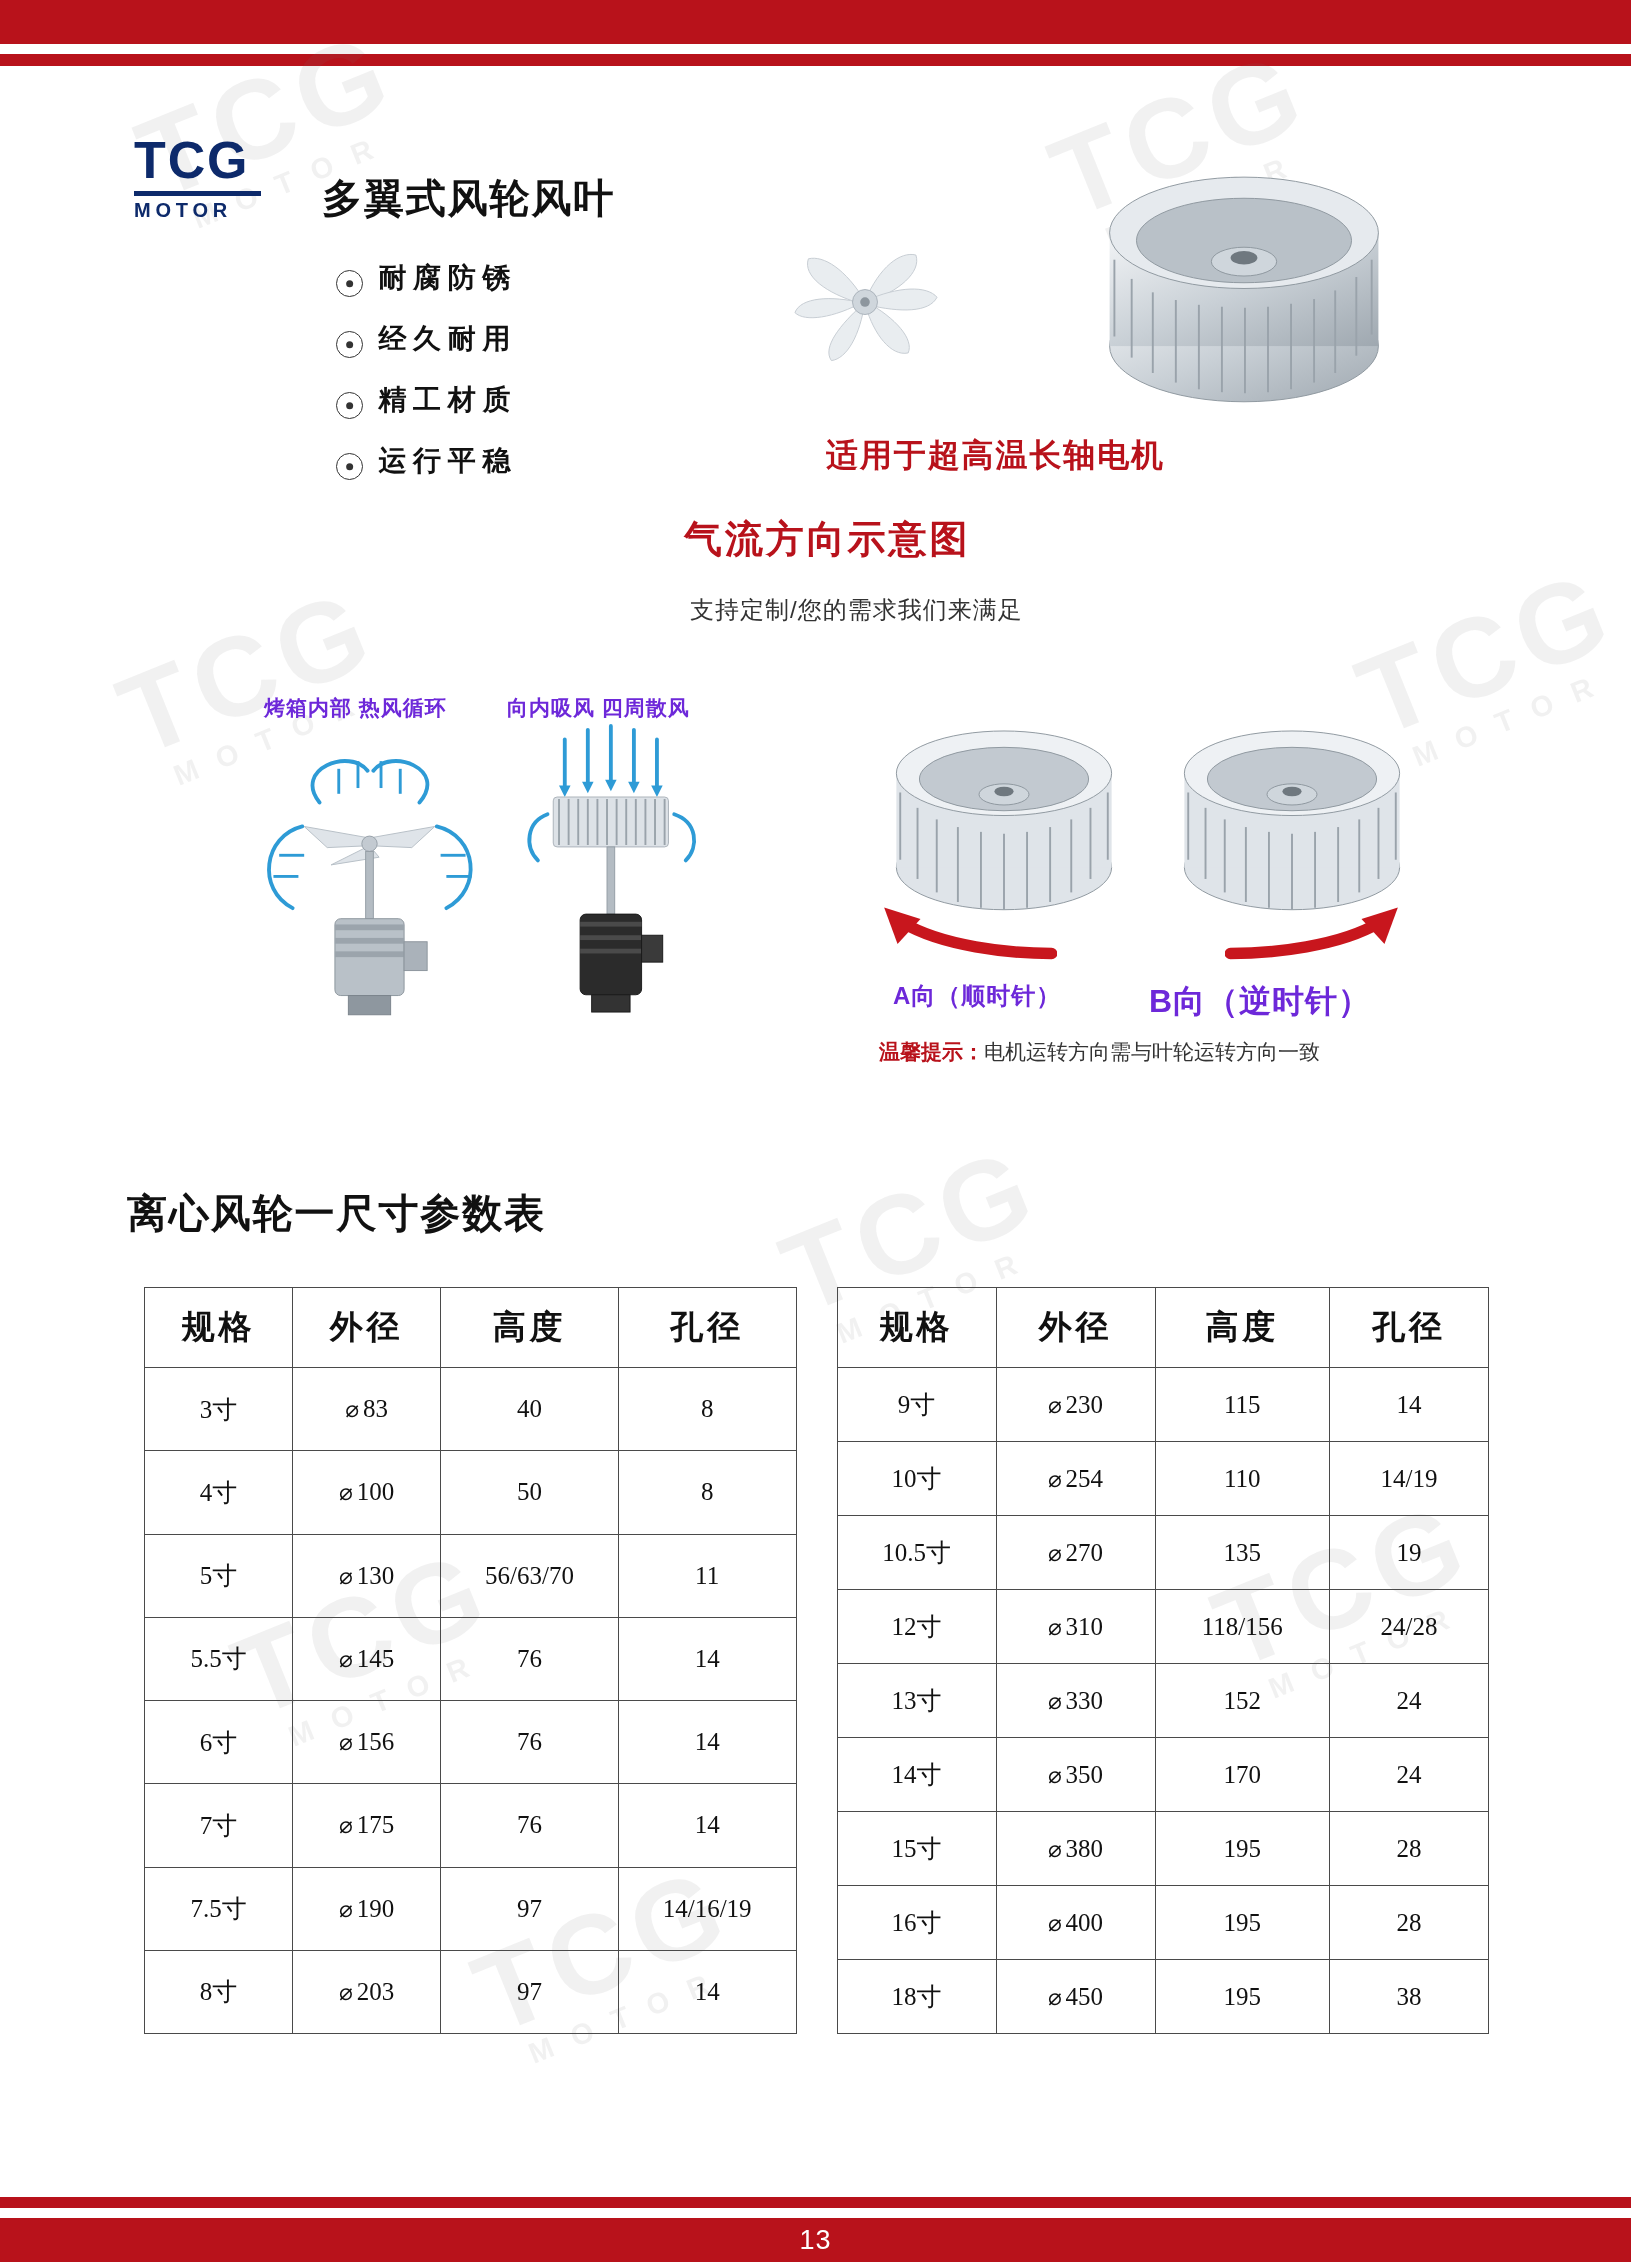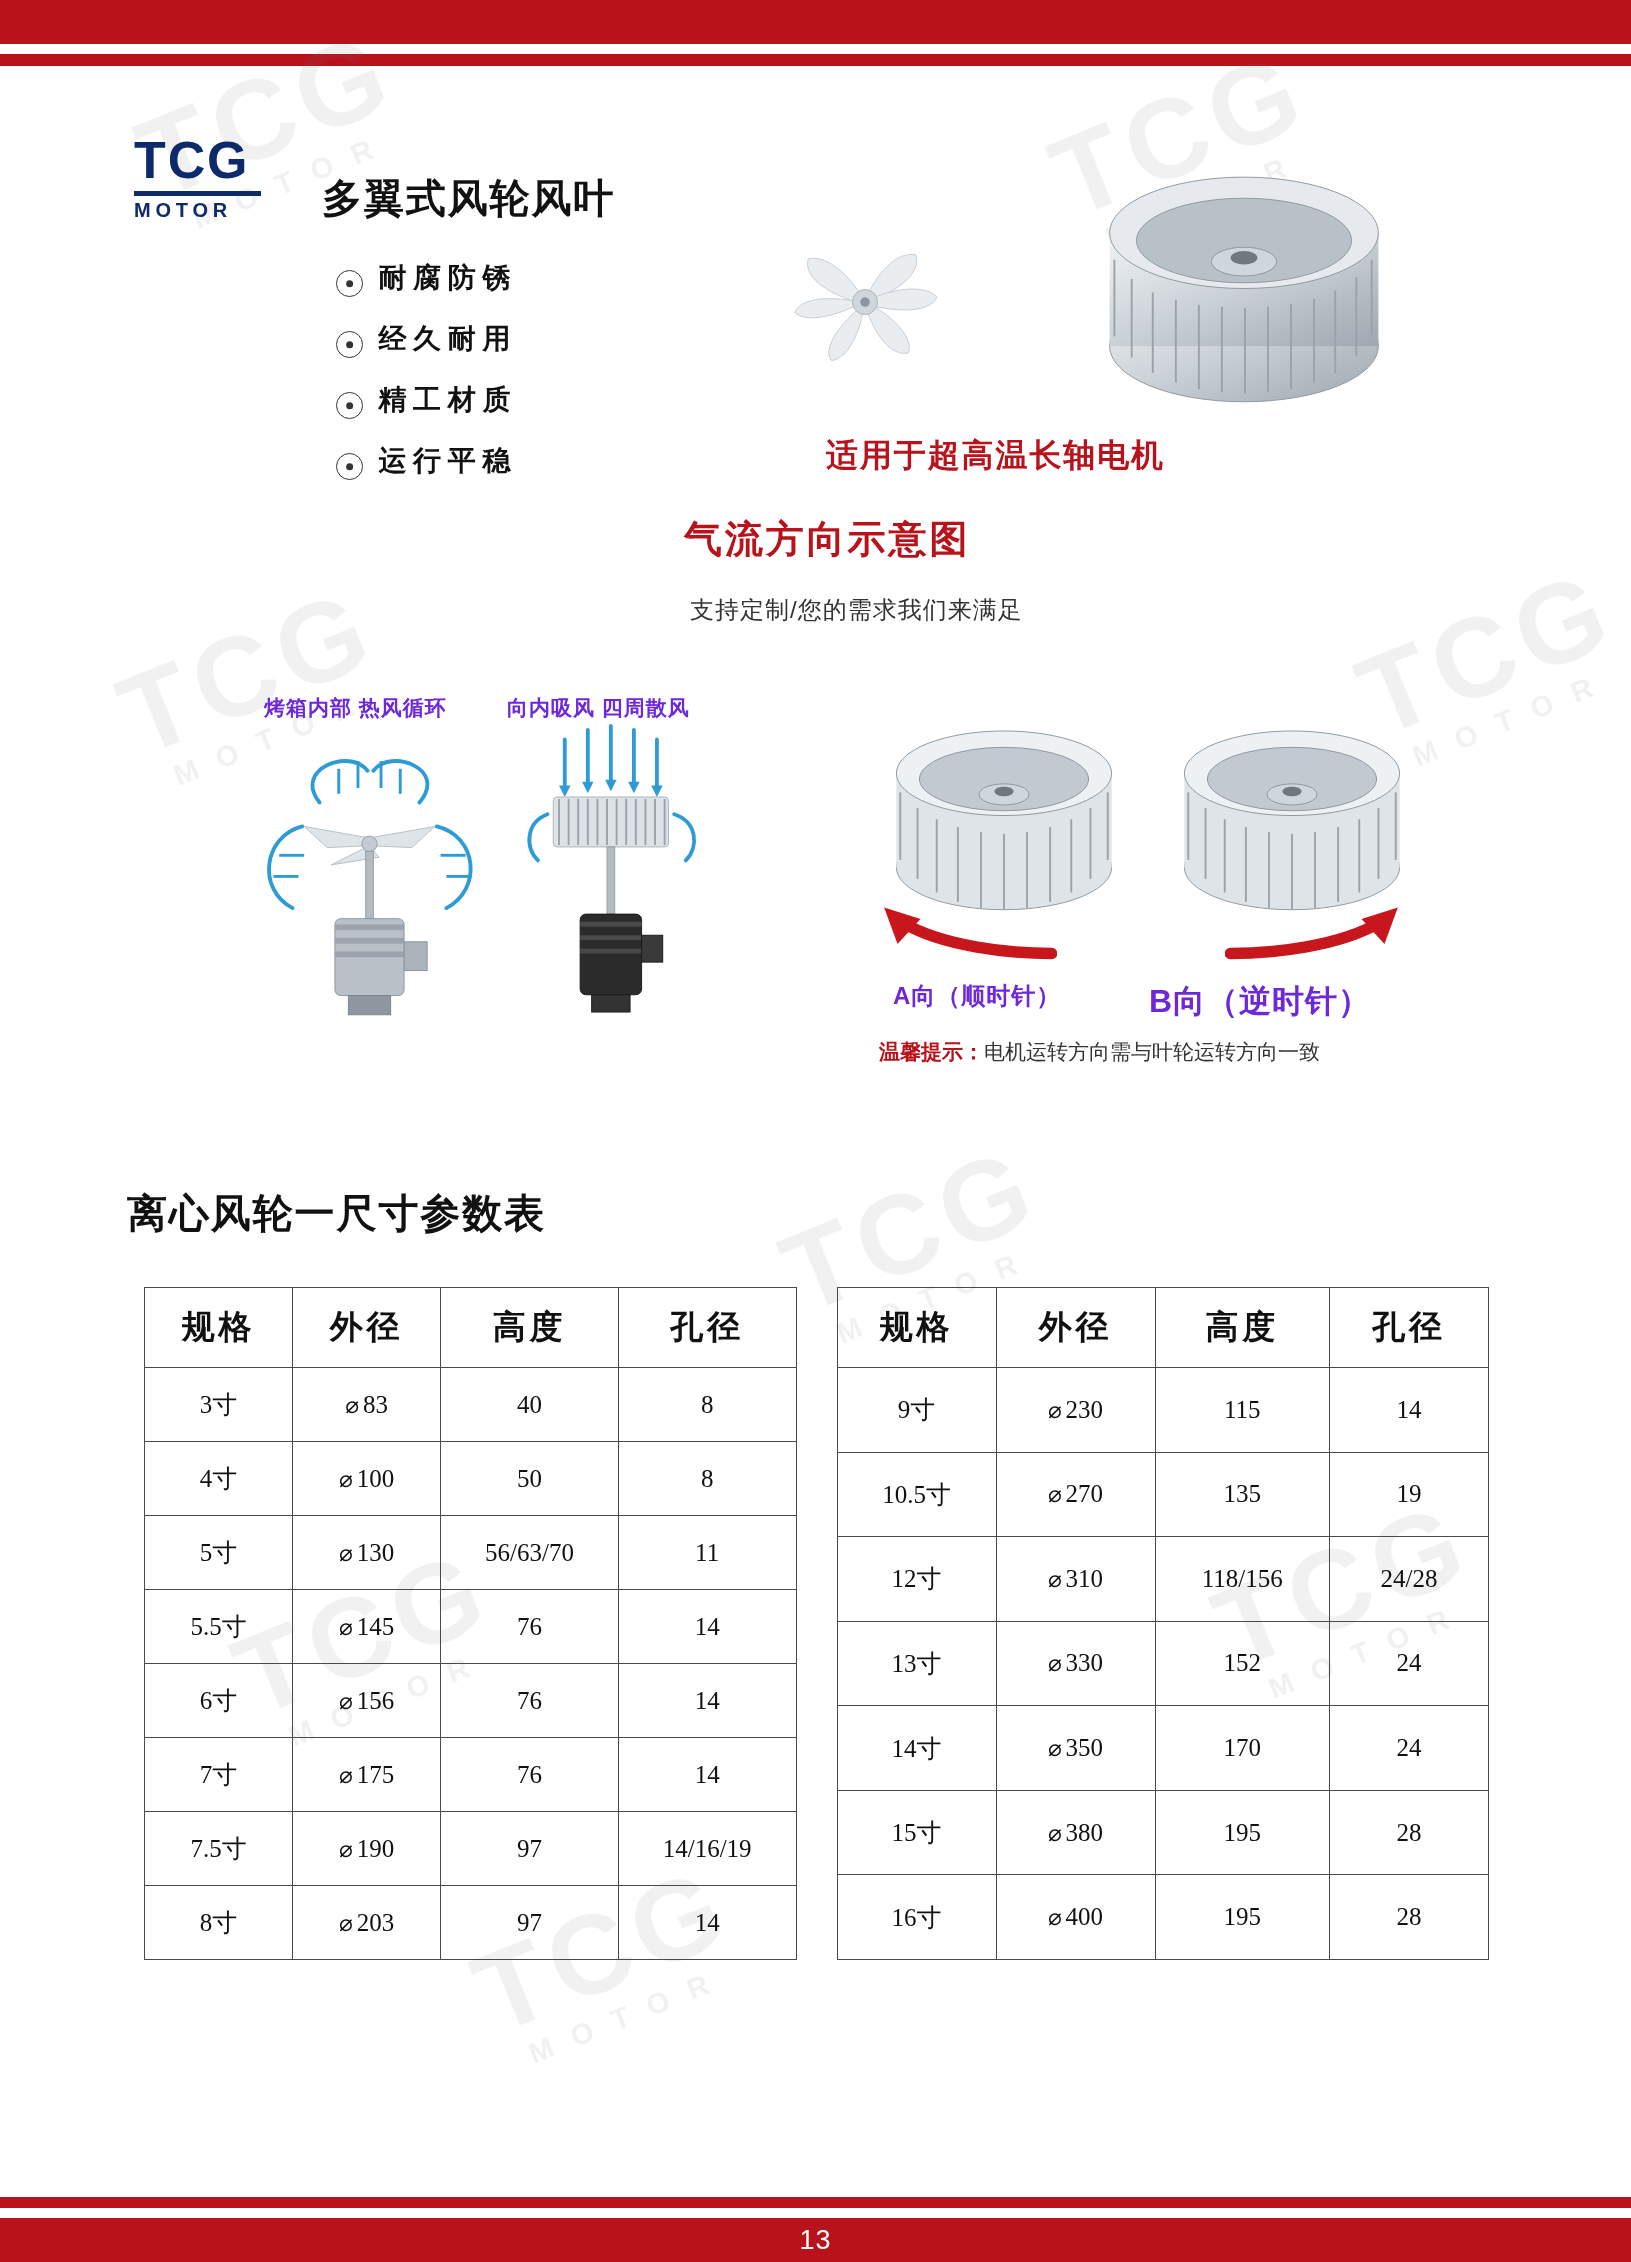--- a/index.html
+++ b/index.html
@@ -452,20 +452,26 @@
       </tr>
     </thead>
     <tbody>
       <tr>
         <td>9寸</td>
         <td class="dia">230</td>
         <td>115</td>
         <td>14</td>
       </tr>
       <tr>
+        <td>10寸</td>
+        <td class="dia">254</td>
+        <td>110</td>
+        <td>14/19</td>
+      </tr>
+      <tr>
         <td>10.5寸</td>
         <td class="dia">270</td>
         <td>135</td>
         <td>19</td>
       </tr>
       <tr>
         <td>12寸</td>
         <td class="dia">310</td>
         <td>118/156</td>
         <td>24/28</td>
@@ -487,17 +493,23 @@
         <td class="dia">380</td>
         <td>195</td>
         <td>28</td>
       </tr>
       <tr>
         <td>16寸</td>
         <td class="dia">400</td>
         <td>195</td>
         <td>28</td>
       </tr>
+      <tr>
+        <td>18寸</td>
+        <td class="dia">450</td>
+        <td>195</td>
+        <td>38</td>
+      </tr>
     </tbody>
   </table>
 
 </div>
 
 
 </body></html>

